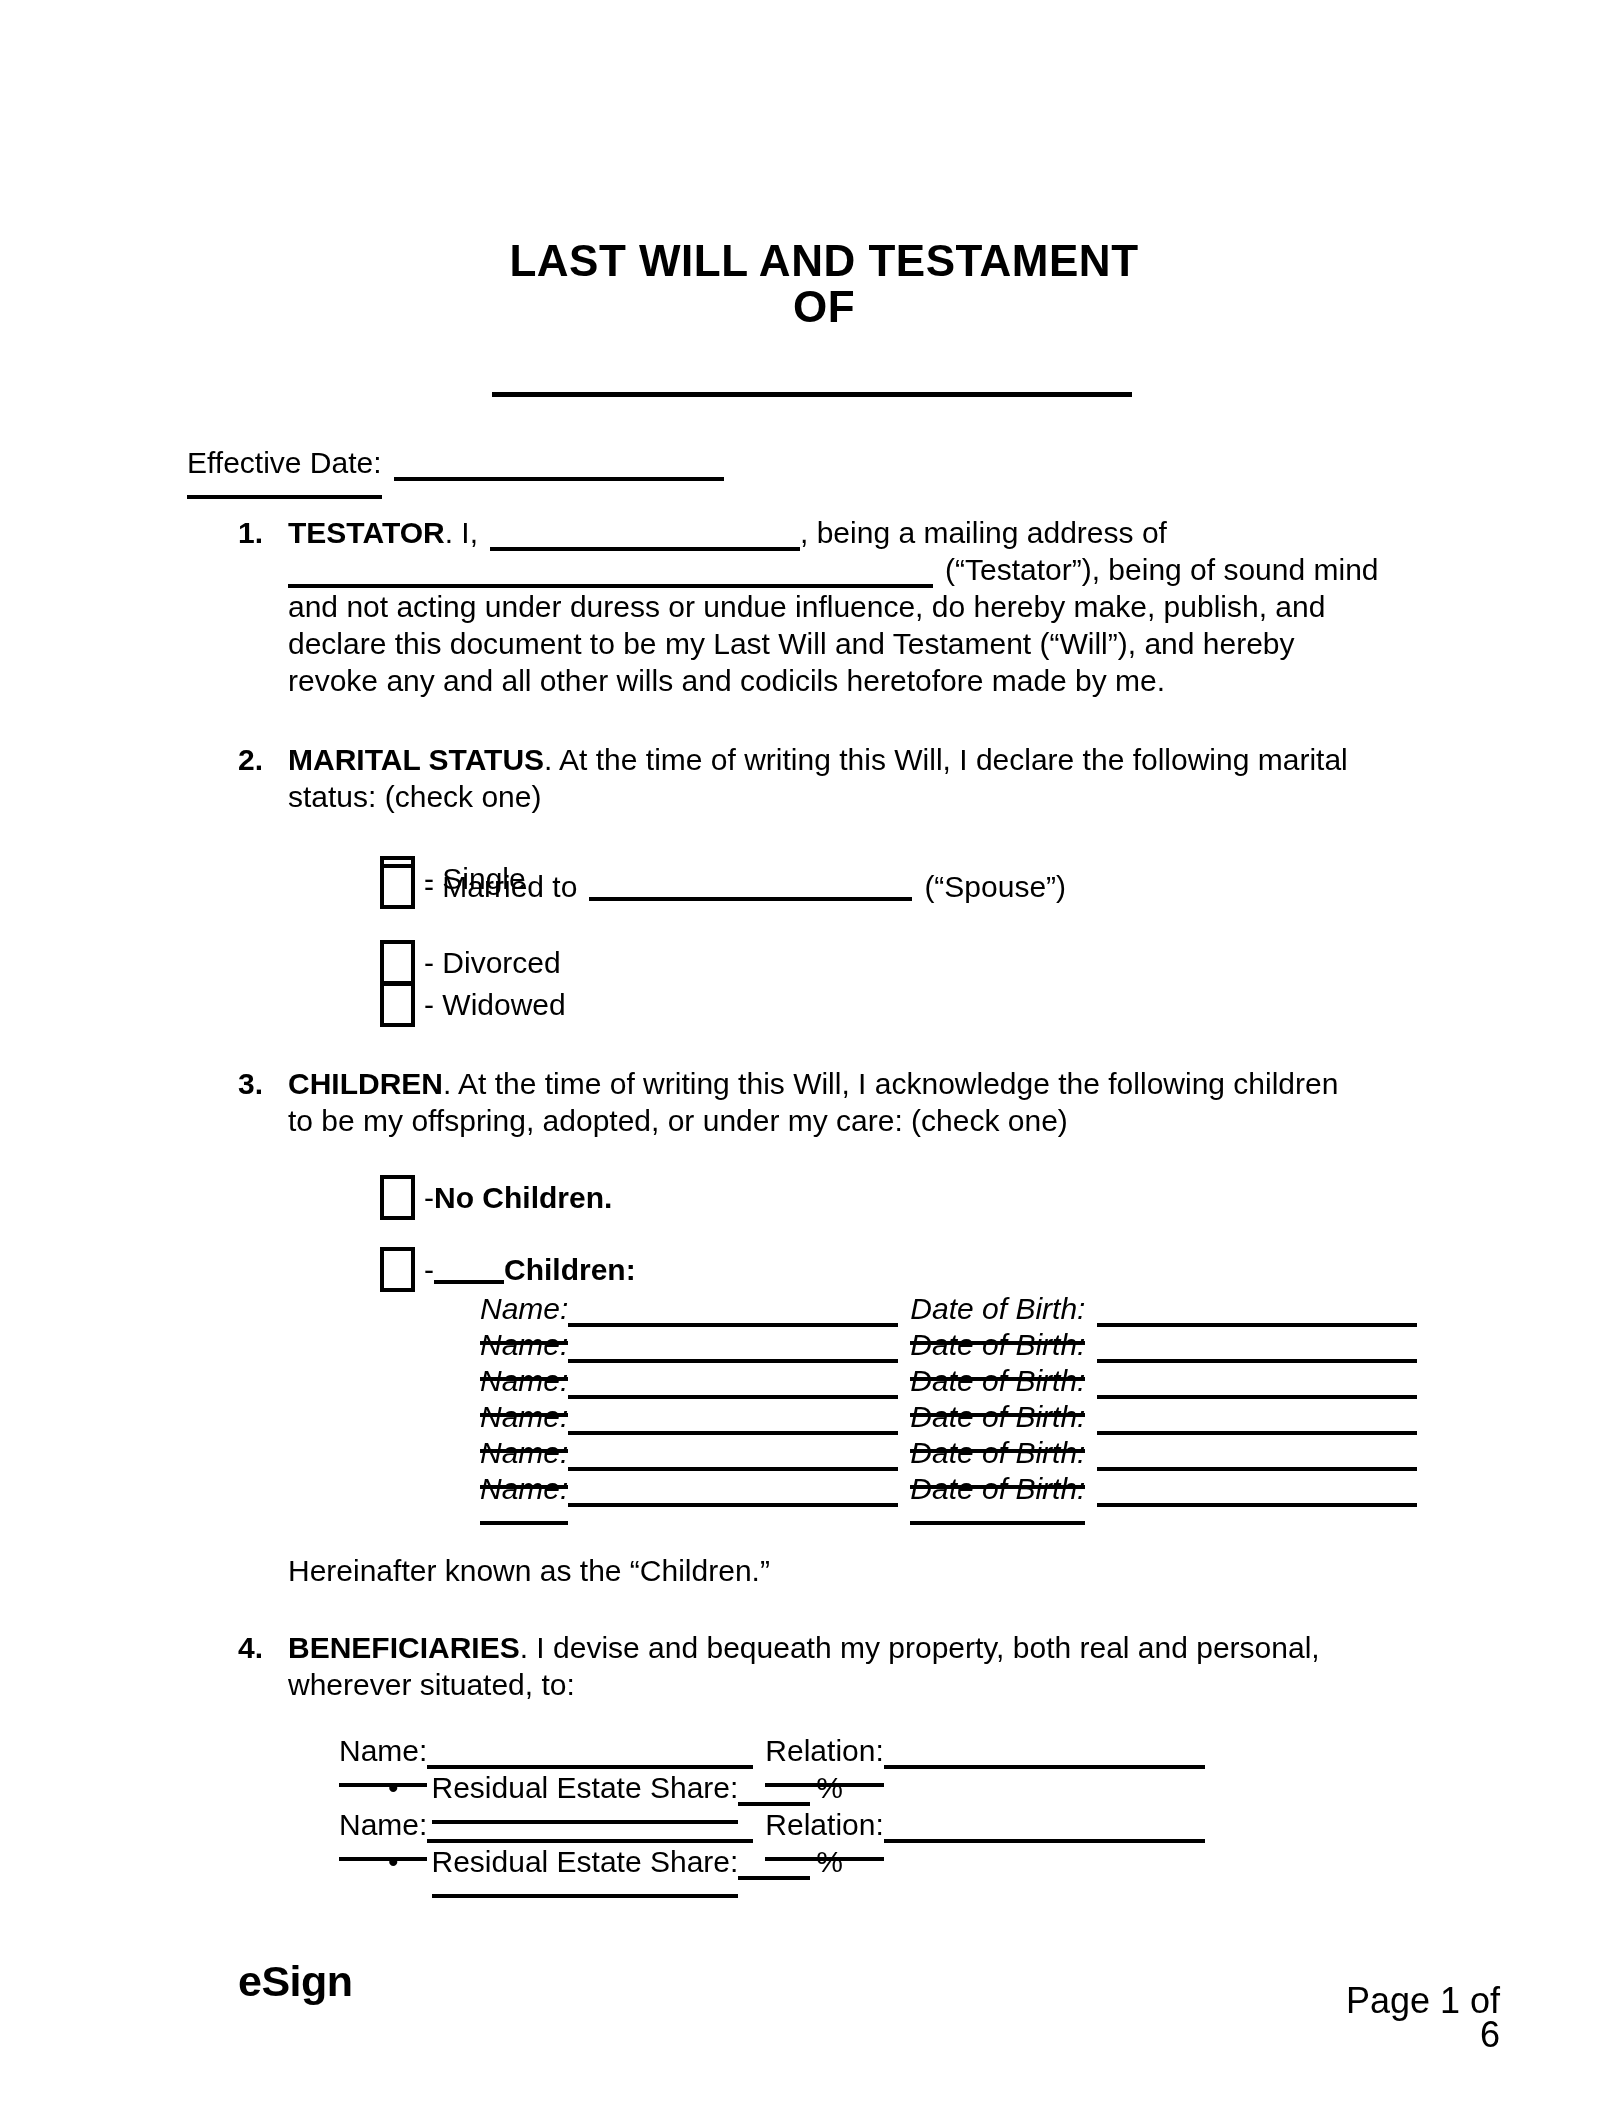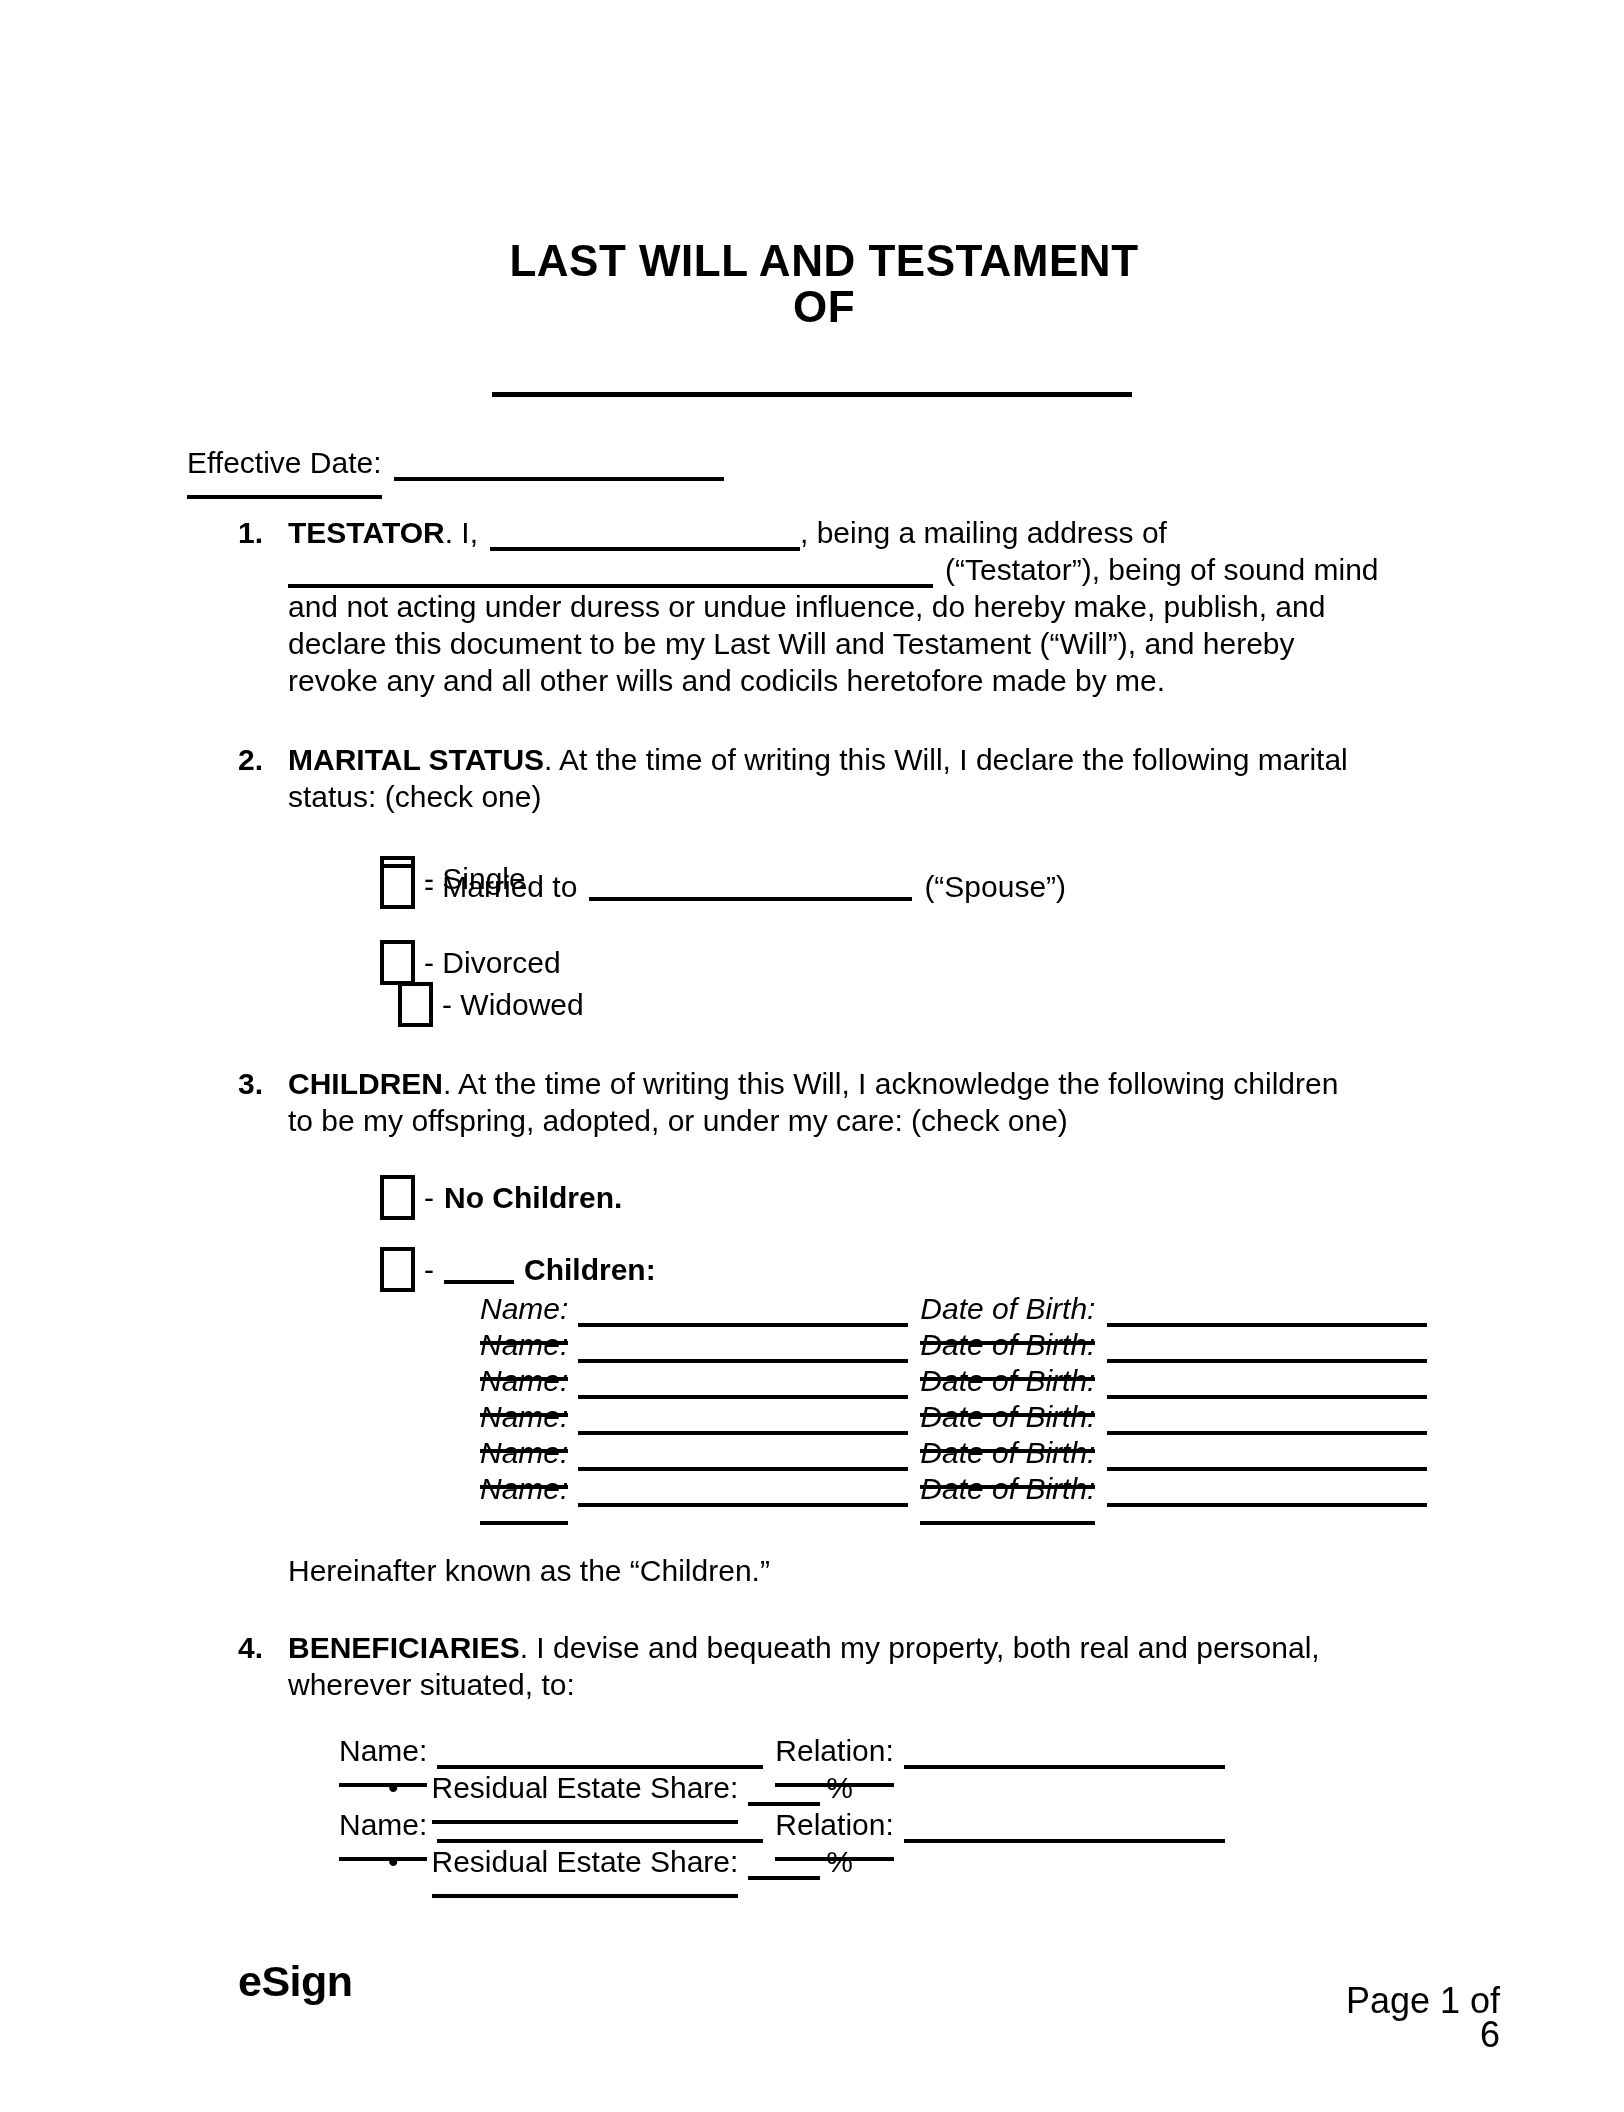--- a/index.html
+++ b/index.html
@@ -62,21 +62,21 @@
     box-sizing:border-box;
     width:35px; height:45px;
     border:4px solid #000;
     margin-right:9px;
     background:#fff;
   }
 
   
   .ctable { position:absolute; left:480px; top:1290px;font-style:italic; }
   .ctable .ln { height:36px; }
-  .ml10 { margin-left:10px; } .ml12 { margin-left:12px; }
+  .ml10 { } .ml12 { margin-left:12px; }
 
   
   .bene { position:absolute; left:339px; top:1732px; }
   .bullet { display:inline-block; margin-left:49px; font-size:30px; }
 
   .footer-brand {
     position:absolute; left:238px; top:1956px;
     font-weight:bold; font-size:43px; line-height:50px;
     letter-spacing:-0.5px;
   }
@@ -127,21 +127,21 @@
   <div class="cbrow" style="top:864px;">
     <span class="cb"></span>
     <span>- Married to</span>
     <span class="blank ml12" style="width:323px;"></span>
     <span class="ml12">(“Spouse”)</span>
   </div>
   <div class="cbrow" style="top:940px;">
     <span class="cb"></span>
     <span>- Divorced</span>
   </div>
-  <div class="cbrow" style="top:982px;margin-left:18px;">
+  <div class="cbrow" style="top:982px;">
     <span class="cb"></span>
     <span>- Widowed</span>
   </div>
 
   <div class="sec" style="top:1065px;">
     <div class="num">3.</div>
     <div class="bd">
       <div class="ln"><span class="b">CHILDREN</span><span>. At the time of writing this Will, I acknowledge the following children</span></div>
       <div class="ln">to be my offspring, adopted, or under my care: (check one)</div>
     </div>

